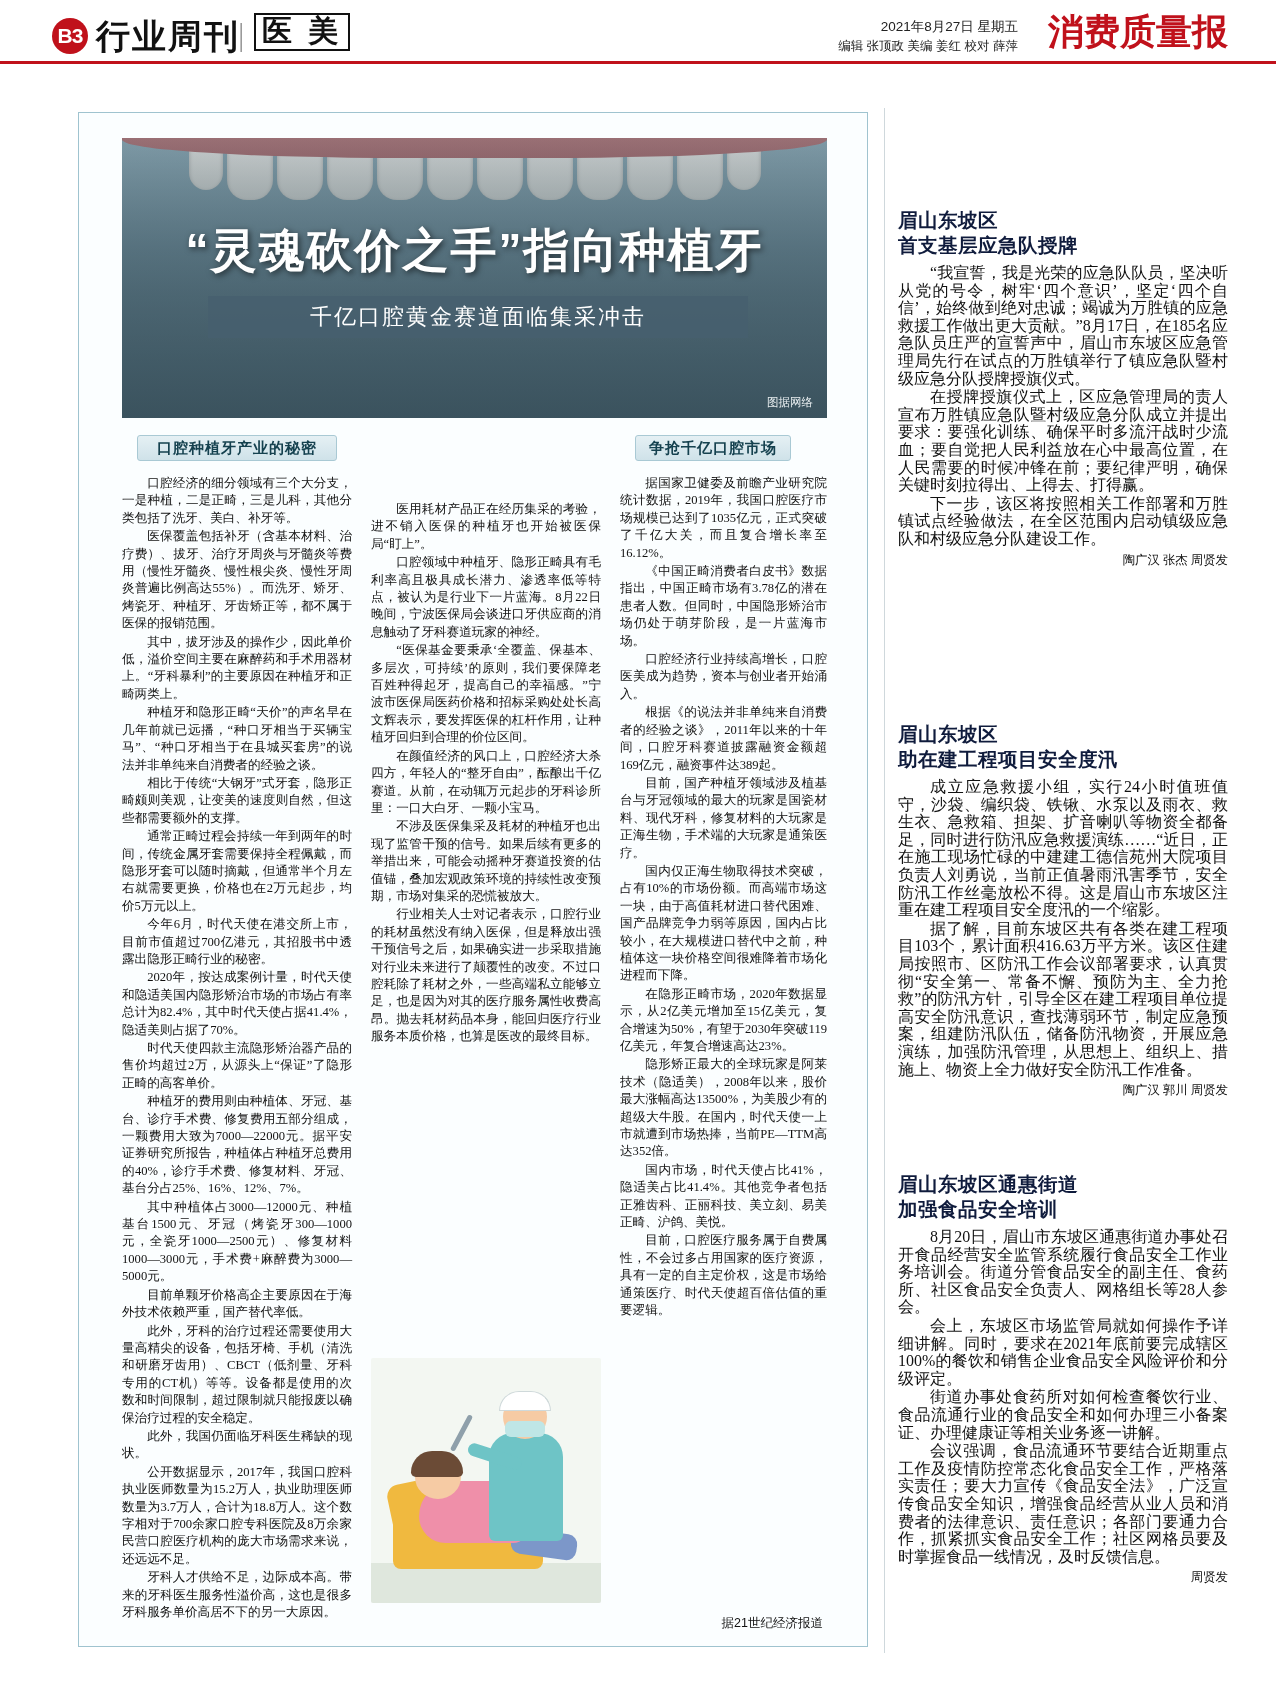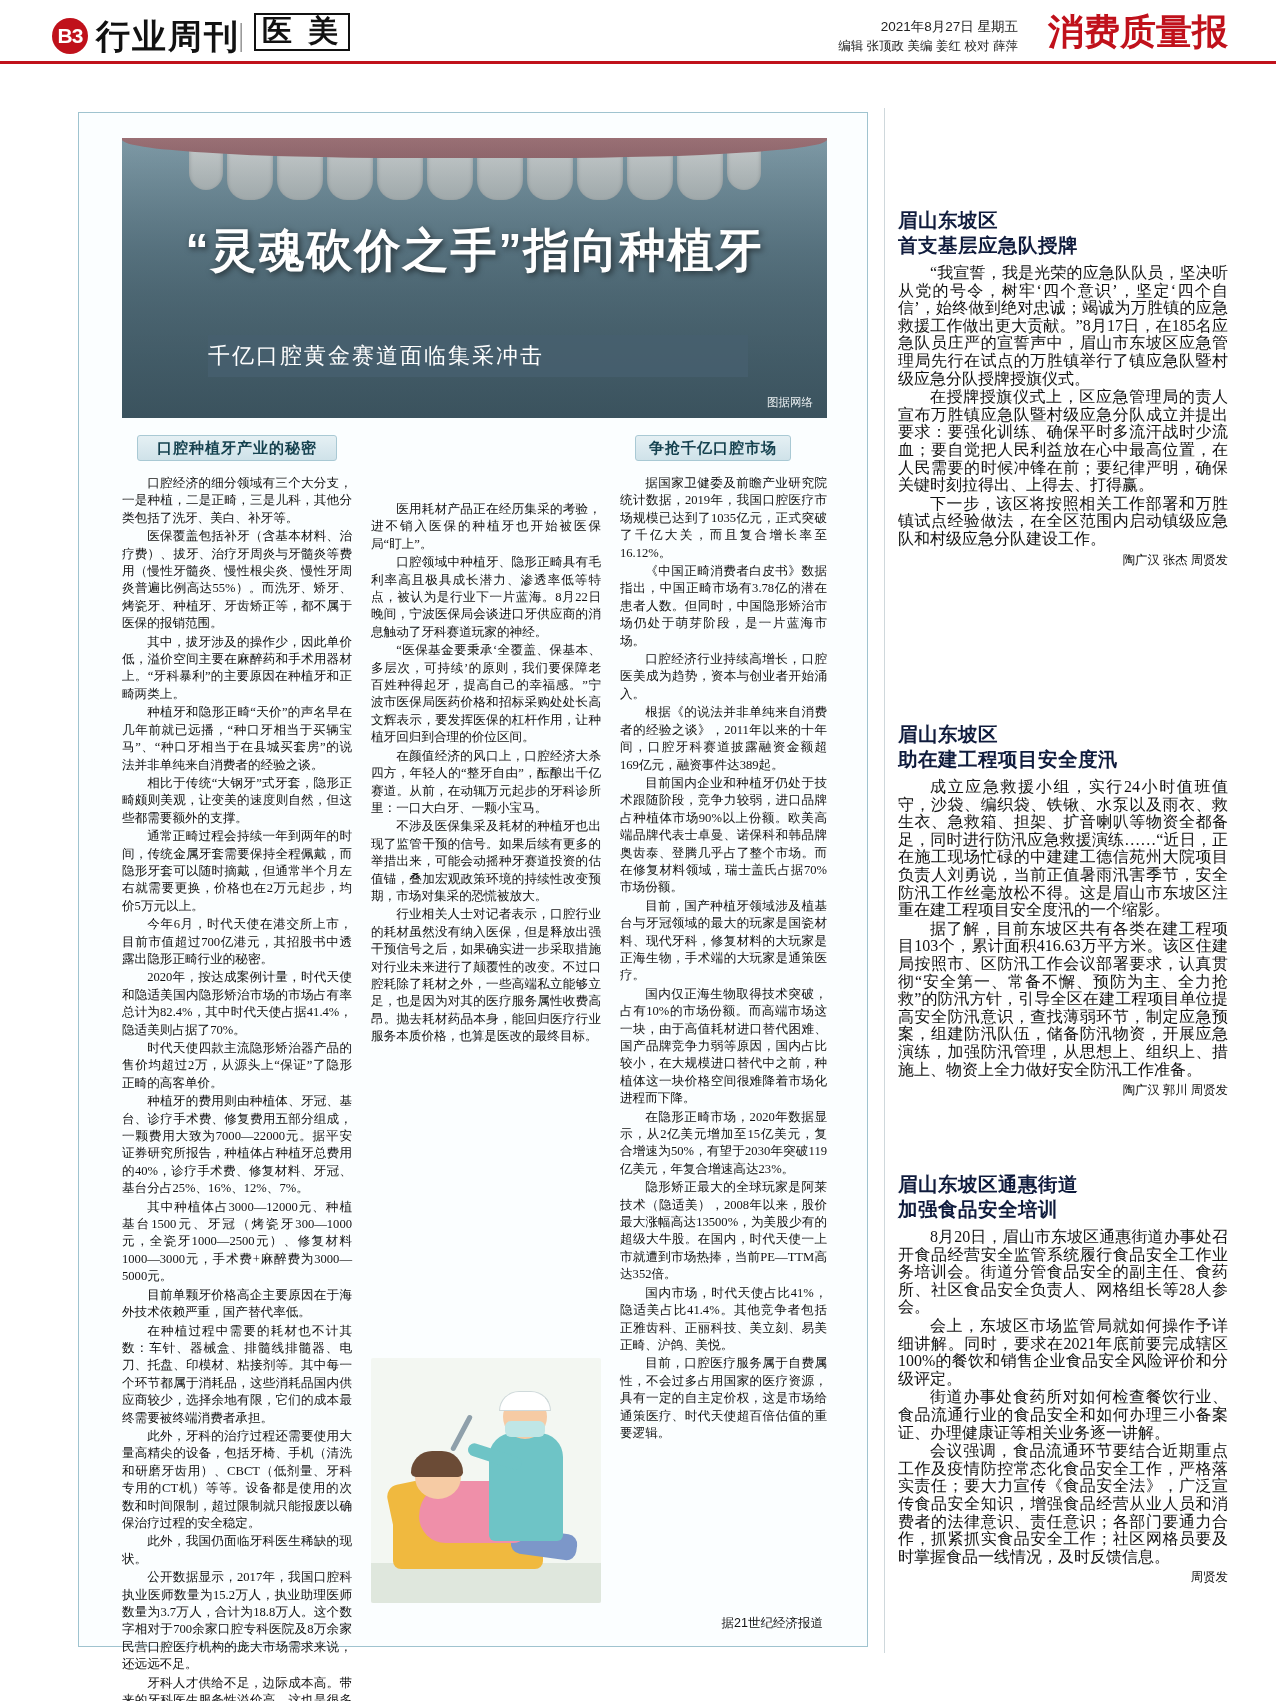--- a/index.html
+++ b/index.html
@@ -119,21 +119,21 @@
     font-weight: bold;
     font-size: 46px;
     letter-spacing: 2px;
     color: #ffffff;
     text-shadow: 2px 2px 6px rgba(0,0,0,.6);
   }
   .hero-subbar {
     position: absolute; left: 86px; top: 158px;
     width: 540px; height: 42px;
     background: rgba(70,95,110,.85);
-    display: flex; align-items: center;  margin-top: 39px;
+    display: flex; align-items: center; justify-content: center;
   }
   .hero-sub {
     font-family: "Liberation Sans", sans-serif;
     font-size: 22px; color: #fff; letter-spacing: 2px;
   }
   .hero-credit {
     position: absolute; right: 14px; bottom: 8px;
     font-size: 11.5px; color: #e8eef0;
     font-family: "Liberation Sans", sans-serif;
   }
@@ -334,40 +334,38 @@
         <p>其中，拔牙涉及的操作少，因此单价低，溢价空间主要在麻醉药和手术用器材上。“牙科暴利”的主要原因在种植牙和正畸两类上。</p>
         <p>种植牙和隐形正畸“天价”的声名早在几年前就已远播，“种口牙相当于买辆宝马”、“种口牙相当于在县城买套房”的说法并非单纯来自消费者的经验之谈。</p>
         <p>相比于传统“大钢牙”式牙套，隐形正畸颇则美观，让变美的速度则自然，但这些都需要额外的支撑。</p>
         <p>通常正畸过程会持续一年到两年的时间，传统金属牙套需要保持全程佩戴，而隐形牙套可以随时摘戴，但通常半个月左右就需要更换，价格也在2万元起步，均价5万元以上。</p>
         <p>今年6月，时代天使在港交所上市，目前市值超过700亿港元，其招股书中透露出隐形正畸行业的秘密。</p>
         <p>2020年，按达成案例计量，时代天使和隐适美国内隐形矫治市场的市场占有率总计为82.4%，其中时代天使占据41.4%，隐适美则占据了70%。</p>
         <p>时代天使四款主流隐形矫治器产品的售价均超过2万，从源头上“保证”了隐形正畸的高客单价。</p>
         <p>种植牙的费用则由种植体、牙冠、基台、诊疗手术费、修复费用五部分组成，一颗费用大致为7000—22000元。据平安证券研究所报告，种植体占种植牙总费用的40%，诊疗手术费、修复材料、牙冠、基台分占25%、16%、12%、7%。</p>
         <p>其中种植体占3000—12000元、种植基台1500元、牙冠（烤瓷牙300—1000元，全瓷牙1000—2500元）、修复材料1000—3000元，手术费+麻醉费为3000—5000元。</p>
         <p>目前单颗牙价格高企主要原因在于海外技术依赖严重，国产替代率低。</p>
-        <p>在种植过程中需要的耗材也不计其数：车针、器械盒、排髓线排髓器、电刀、托盘、印模材、粘接剂等。其中每一个环节都属于消耗品，这些消耗品国内供应商较少，选择余地有限，它们的成本最终需要被终端消费者承担。</p>
         <p>此外，牙科的治疗过程还需要使用大量高精尖的设备，包括牙椅、手机（清洗和研磨牙齿用）、CBCT（低剂量、牙科专用的CT机）等等。设备都是使用的次数和时间限制，超过限制就只能报废以确保治疗过程的安全稳定。</p>
         <p>此外，我国仍面临牙科医生稀缺的现状。</p>
         <p>公开数据显示，2017年，我国口腔科执业医师数量为15.2万人，执业助理医师数量为3.7万人，合计为18.8万人。这个数字相对于700余家口腔专科医院及8万余家民营口腔医疗机构的庞大市场需求来说，还远远不足。</p>
         <p>牙科人才供给不足，边际成本高。带来的牙科医生服务性溢价高，这也是很多牙科服务单价高居不下的另一大原因。</p>
       </div>
     <div class="acol col2 col2-body" id="c2">
         <p>医用耗材产品正在经历集采的考验，进不销入医保的种植牙也开始被医保局“盯上”。</p>
         <p>口腔领域中种植牙、隐形正畸具有毛利率高且极具成长潜力、渗透率低等特点，被认为是行业下一片蓝海。8月22日晚间，宁波医保局会谈进口牙供应商的消息触动了牙科赛道玩家的神经。</p>
         <p>“医保基金要秉承‘全覆盖、保基本、多层次，可持续’的原则，我们要保障老百姓种得起牙，提高自己的幸福感。”宁波市医保局医药价格和招标采购处处长高文辉表示，要发挥医保的杠杆作用，让种植牙回归到合理的价位区间。</p>
         <p>在颜值经济的风口上，口腔经济大杀四方，年轻人的“整牙自由”，酝酿出千亿赛道。从前，在动辄万元起步的牙科诊所里：一口大白牙、一颗小宝马。</p>
         <p>不涉及医保集采及耗材的种植牙也出现了监管干预的信号。如果后续有更多的举措出来，可能会动摇种牙赛道投资的估值锚，叠加宏观政策环境的持续性改变预期，市场对集采的恐慌被放大。</p>
         <p>行业相关人士对记者表示，口腔行业的耗材虽然没有纳入医保，但是释放出强干预信号之后，如果确实进一步采取措施对行业未来进行了颠覆性的改变。不过口腔耗除了耗材之外，一些高端私立能够立足，也是因为对其的医疗服务属性收费高昂。抛去耗材药品本身，能回归医疗行业服务本质价格，也算是医改的最终目标。</p>
       </div>
     <div class="acol col3 col3-body" id="c3">
         <p>据国家卫健委及前瞻产业研究院统计数据，2019年，我国口腔医疗市场规模已达到了1035亿元，正式突破了千亿大关，而且复合增长率至16.12%。</p>
         <p>《中国正畸消费者白皮书》数据指出，中国正畸市场有3.78亿的潜在患者人数。但同时，中国隐形矫治市场仍处于萌芽阶段，是一片蓝海市场。</p>
         <p>口腔经济行业持续高增长，口腔医美成为趋势，资本与创业者开始涌入。</p>
         <p>根据《的说法并非单纯来自消费者的经验之谈》，2011年以来的十年间，口腔牙科赛道披露融资金额超169亿元，融资事件达389起。</p>
-        <p>目前国内企业和种植牙仍处于技术跟随阶段，竞争力较弱，进口品牌占种植体市场90%以上份额。欧美高端品牌代表士卓曼、诺保科和韩品牌奥齿泰、登腾几乎占了整个市场。而在修复材料领域，瑞士盖氏占据70%市场份额。</p>
         <p>目前，国产种植牙领域涉及植基台与牙冠领域的最大的玩家是国瓷材料、现代牙科，修复材料的大玩家是正海生物，手术端的大玩家是通策医疗。</p>
         <p>国内仅正海生物取得技术突破，占有10%的市场份额。而高端市场这一块，由于高值耗材进口替代困难、国产品牌竞争力弱等原因，国内占比较小，在大规模进口替代中之前，种植体这一块价格空间很难降着市场化进程而下降。</p>
         <p>在隐形正畸市场，2020年数据显示，从2亿美元增加至15亿美元，复合增速为50%，有望于2030年突破119亿美元，年复合增速高达23%。</p>
         <p>隐形矫正最大的全球玩家是阿莱技术（隐适美），2008年以来，股价最大涨幅高达13500%，为美股少有的超级大牛股。在国内，时代天使一上市就遭到市场热捧，当前PE—TTM高达352倍。</p>
         <p>国内市场，时代天使占比41%，隐适美占比41.4%。其他竞争者包括正雅齿科、正丽科技、美立刻、易美正畸、沪鸽、美悦。</p>
         <p>目前，口腔医疗服务属于自费属性，不会过多占用国家的医疗资源，具有一定的自主定价权，这是市场给通策医疗、时代天使超百倍估值的重要逻辑。</p>
       </div>
 
     <div class="illus">
       <div class="il-floor"></div>

